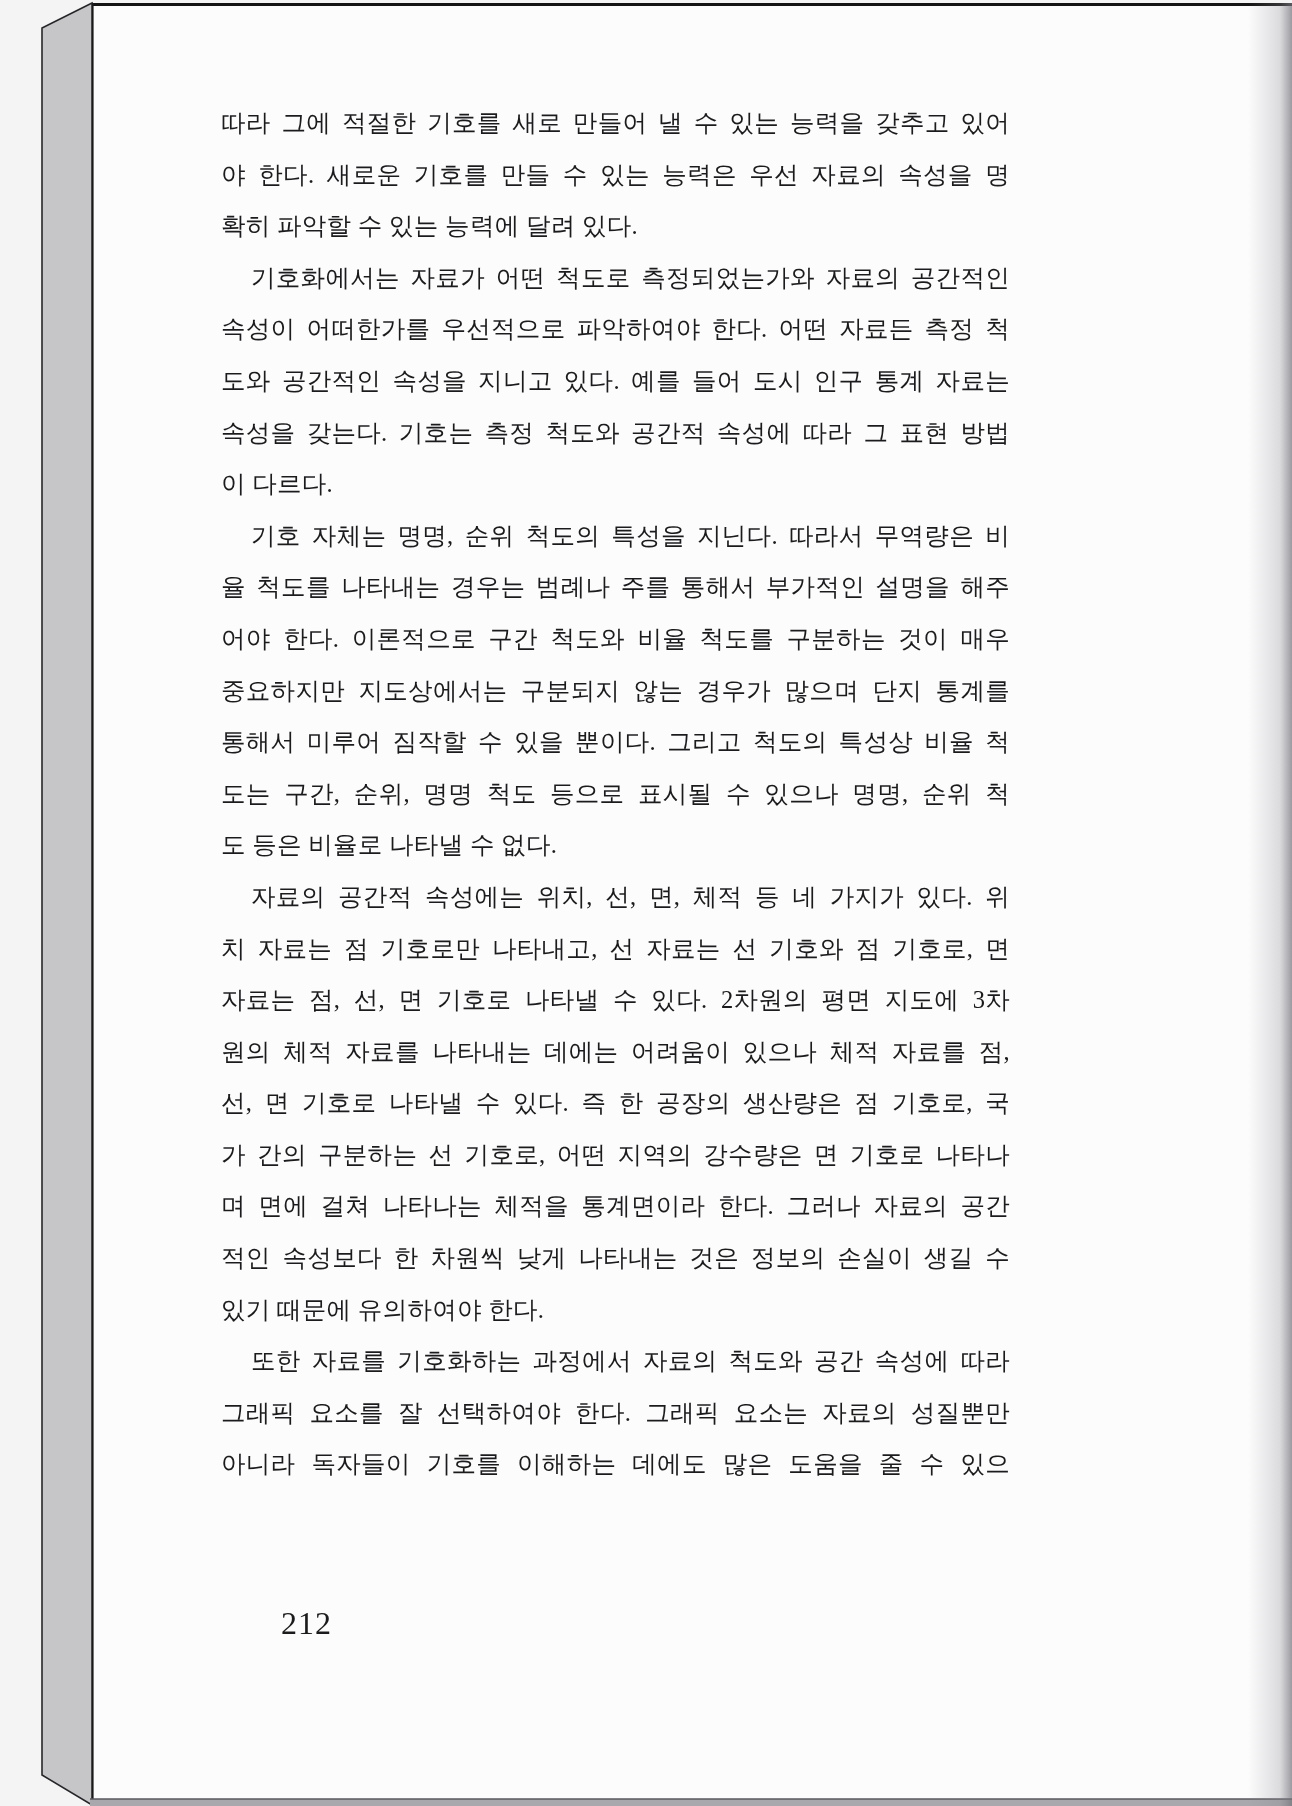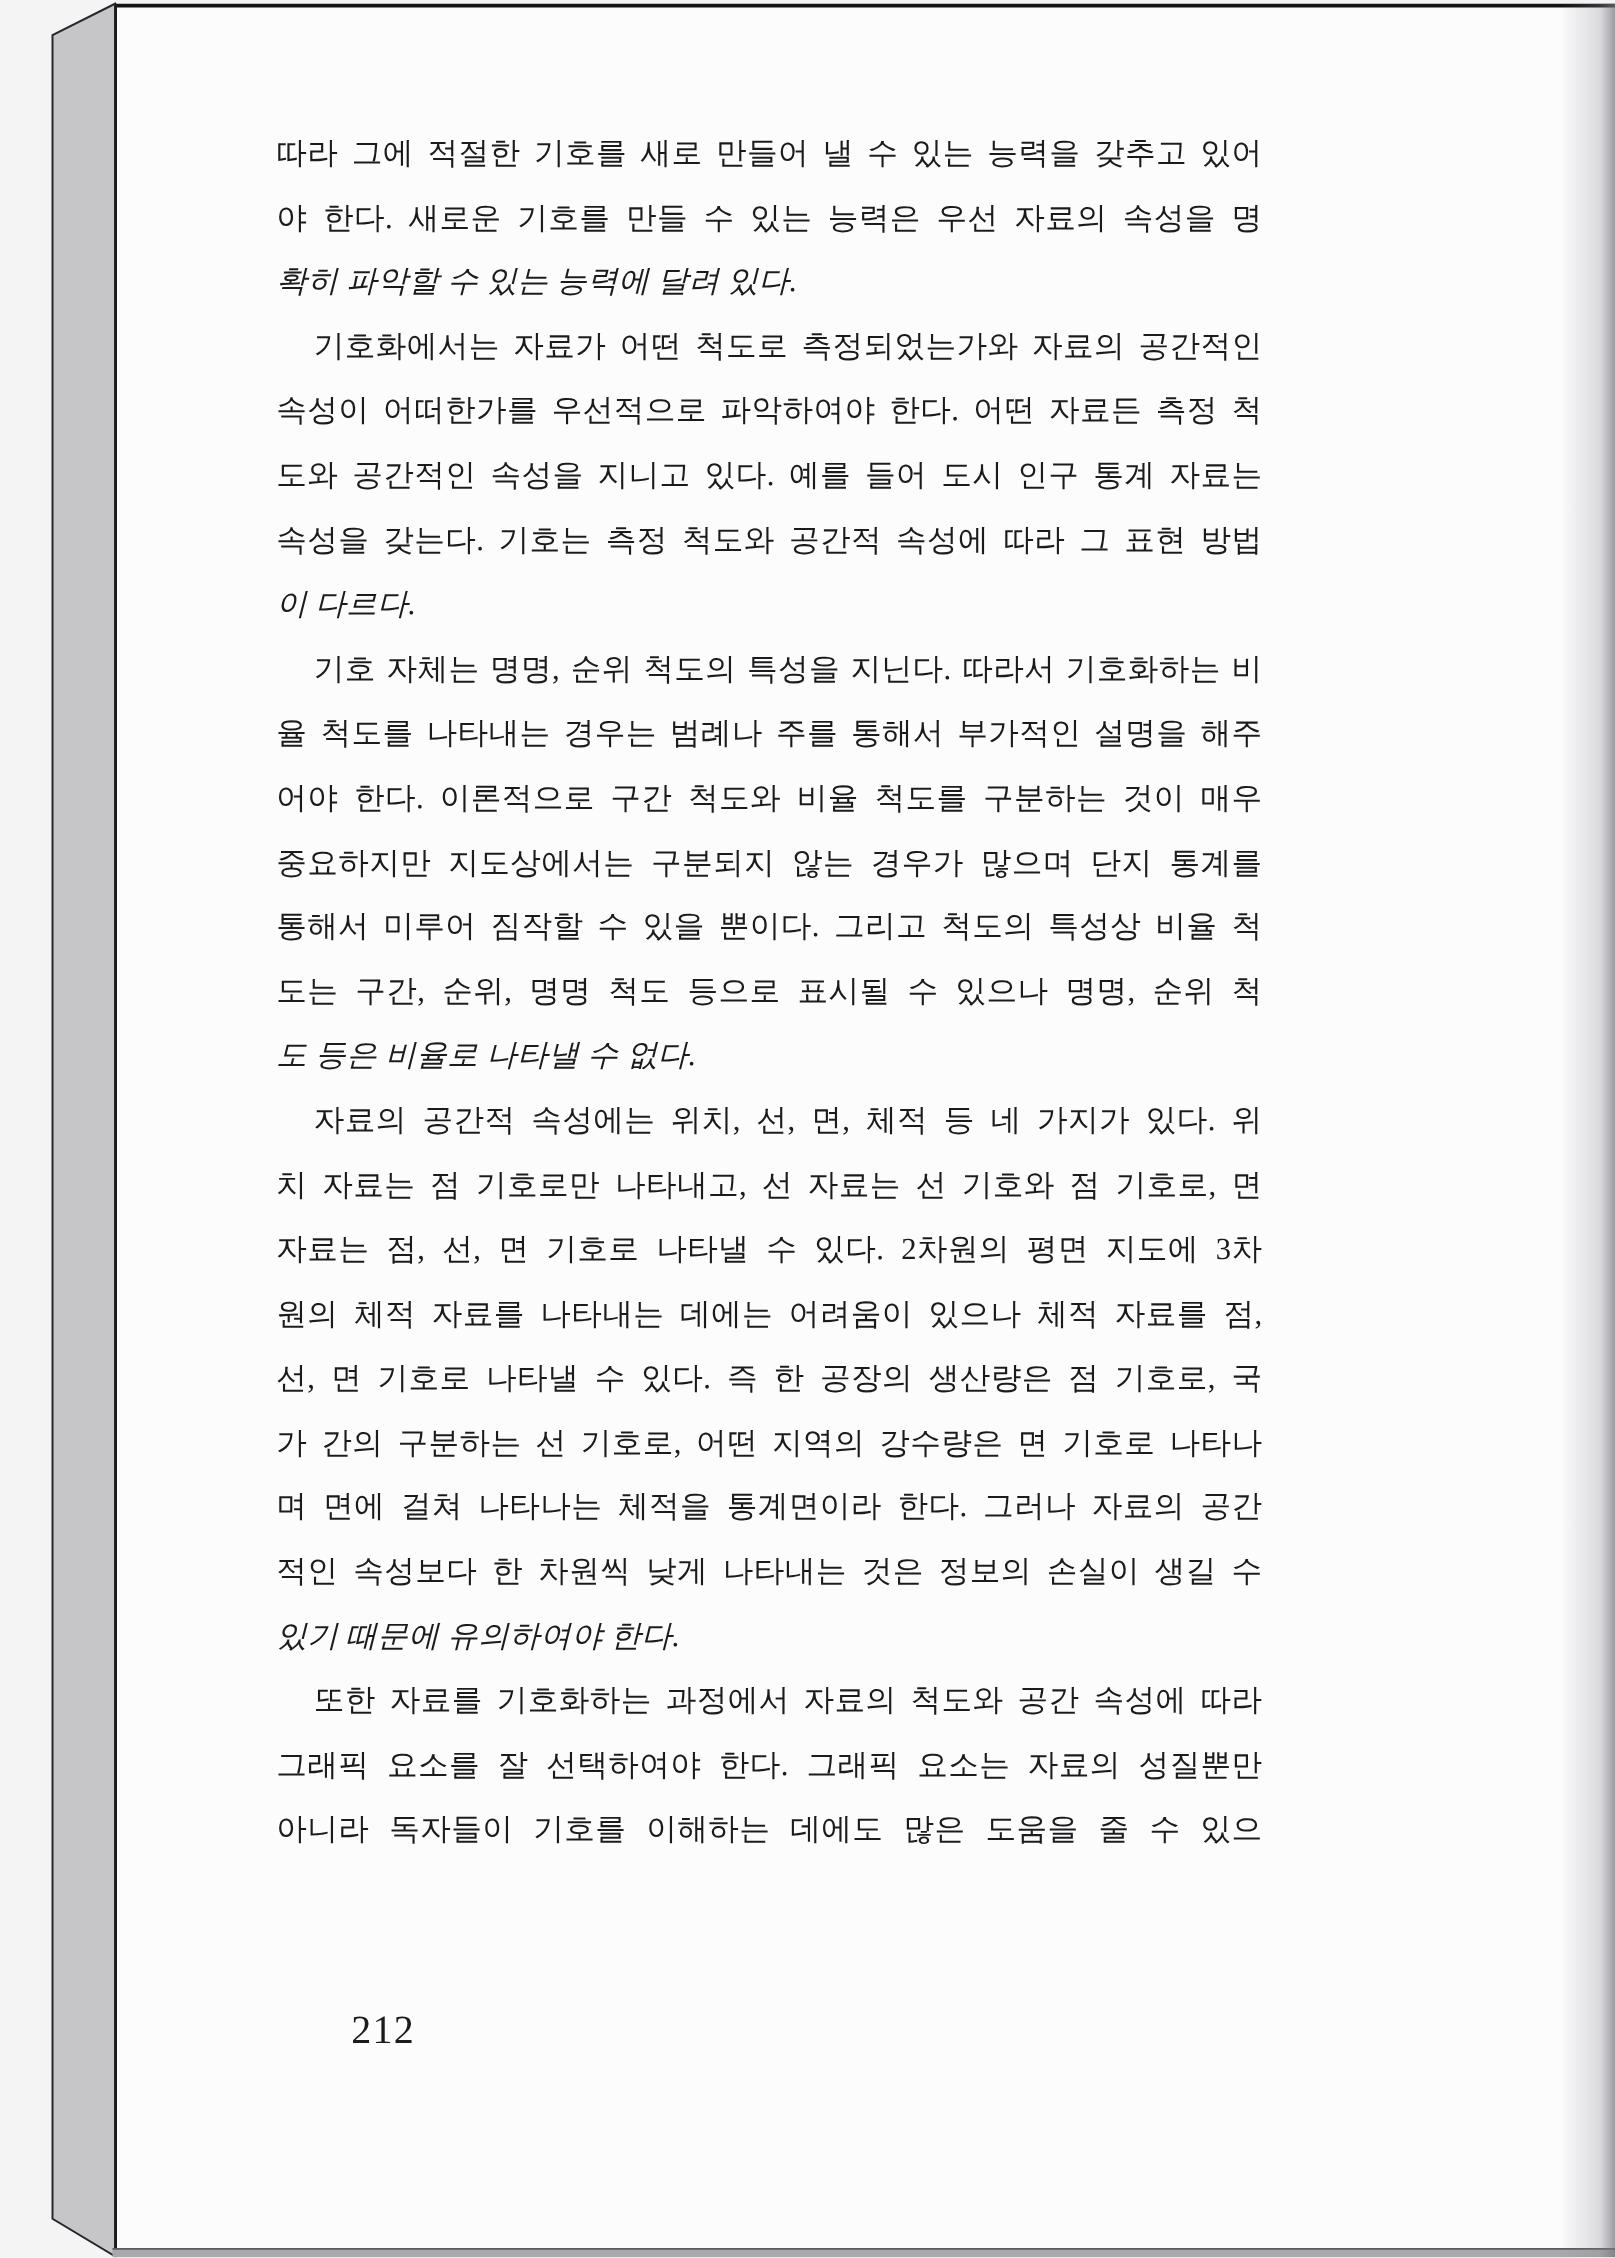--- a/index.html
+++ b/index.html
@@ -45,21 +45,20 @@
     overflow: hidden;
     text-align: justify;
     text-align-last: justify;
     white-space: normal;
   }
   .text-line.indent {
     padding-left: 30px;
   }
   .text-line.para-end {
     text-align-last: left;
-    font-style: italic;
   }
   .page-number {
     position: absolute;
     left: 281px;
     top: 1603px;
     font-size: 32px;
     line-height: 40px;
     letter-spacing: 1px;
     color: #1b1b1d;
   }
@@ -89,21 +88,21 @@
   <div class="text-layer">
     <section class="text-block">
         <div class="text-line">따라 그에 적절한 기호를 새로 만들어 낼 수 있는 능력을 갖추고 있어</div>
         <div class="text-line">야 한다. 새로운 기호를 만들 수 있는 능력은 우선 자료의 속성을 명</div>
         <div class="text-line para-end">확히 파악할 수 있는 능력에 달려 있다.</div>
         <div class="text-line indent">기호화에서는 자료가 어떤 척도로 측정되었는가와 자료의 공간적인</div>
         <div class="text-line">속성이 어떠한가를 우선적으로 파악하여야 한다. 어떤 자료든 측정 척</div>
         <div class="text-line">도와 공간적인 속성을 지니고 있다. 예를 들어 도시 인구 통계 자료는</div>
         <div class="text-line">속성을 갖는다. 기호는 측정 척도와 공간적 속성에 따라 그 표현 방법</div>
         <div class="text-line para-end">이 다르다.</div>
-        <div class="text-line indent">기호 자체는 명명, 순위 척도의 특성을 지닌다. 따라서 기호화하는 비</div>
+        <div class="text-line indent">기호 자체는 명명, 순위 척도의 특성을 지닌다. 따라서 무역량은 비</div>
         <div class="text-line">율 척도를 나타내는 경우는 범례나 주를 통해서 부가적인 설명을 해주</div>
         <div class="text-line">어야 한다. 이론적으로 구간 척도와 비율 척도를 구분하는 것이 매우</div>
         <div class="text-line">중요하지만 지도상에서는 구분되지 않는 경우가 많으며 단지 통계를</div>
         <div class="text-line">통해서 미루어 짐작할 수 있을 뿐이다. 그리고 척도의 특성상 비율 척</div>
         <div class="text-line">도는 구간, 순위, 명명 척도 등으로 표시될 수 있으나 명명, 순위 척</div>
         <div class="text-line para-end">도 등은 비율로 나타낼 수 없다.</div>
         <div class="text-line indent">자료의 공간적 속성에는 위치, 선, 면, 체적 등 네 가지가 있다. 위</div>
         <div class="text-line">치 자료는 점 기호로만 나타내고, 선 자료는 선 기호와 점 기호로, 면</div>
         <div class="text-line">자료는 점, 선, 면 기호로 나타낼 수 있다. 2차원의 평면 지도에 3차</div>
         <div class="text-line">원의 체적 자료를 나타내는 데에는 어려움이 있으나 체적 자료를 점,</div>

